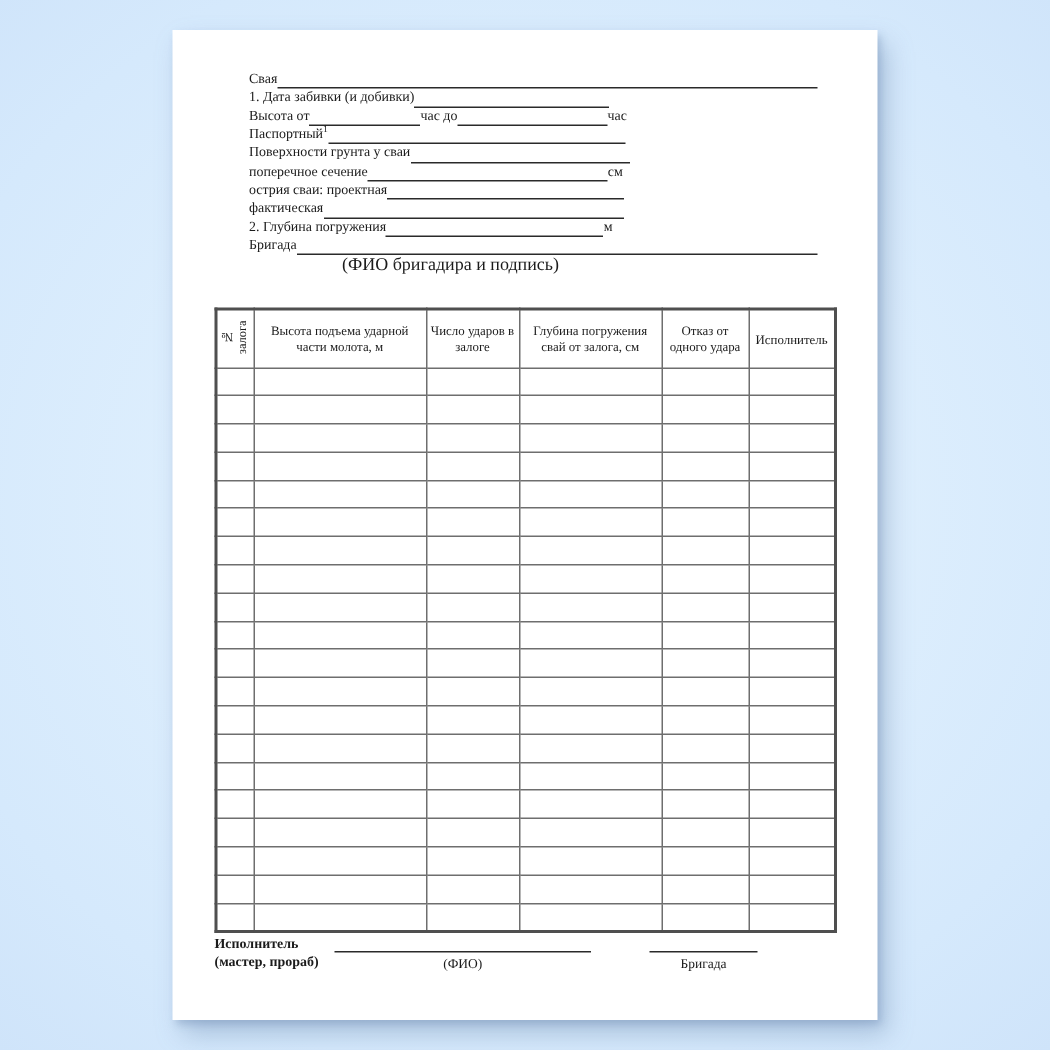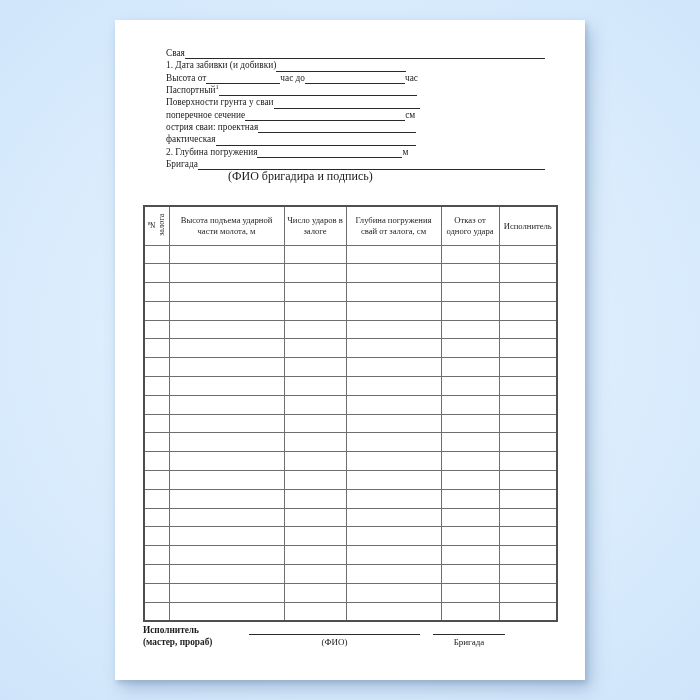--- a/index.html
+++ b/index.html
@@ -42,21 +42,21 @@
   .rot {
     display:inline-block; writing-mode:vertical-rl; transform:rotate(180deg);
     font-size:8.3px; line-height:10px; max-height:33px; white-space:normal;
   }
   
   .exec {
     position:absolute; left:28px; top:604px; width:100px;
     font-weight:bold; font-size:9.3px; line-height:12px; white-space:nowrap;
   }
   .sig { position:absolute; top:614px; text-align:center; }
-  .sig-fio { left:134px; width:171px; }
+  .sig-fio { left:108px; width:171px; }
   .sig-sign { left:318px; width:72px; }
   .sig-line { height:0; border-top:1px solid #2a2a2a; }
   .sig-cap { font-size:9px; line-height:11px; margin-top:2px; }
 </style>
 </head>
 <body>
 
 <div class="canvas">
   <div class="sheet">
 

